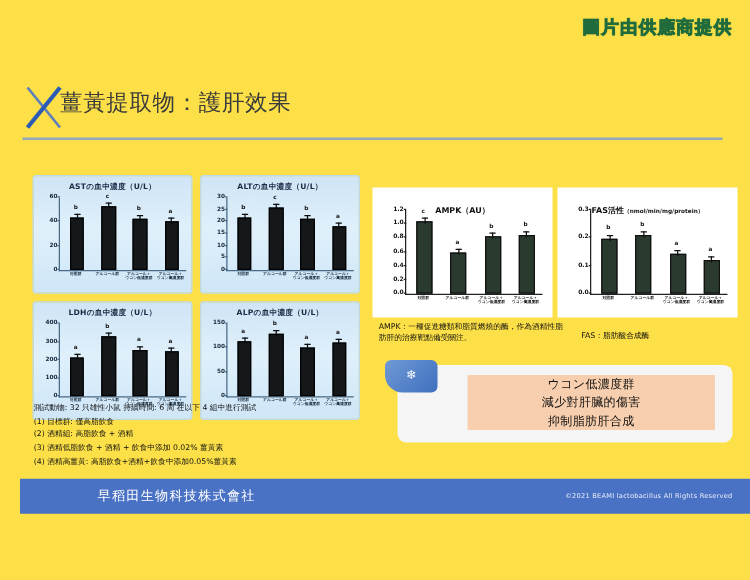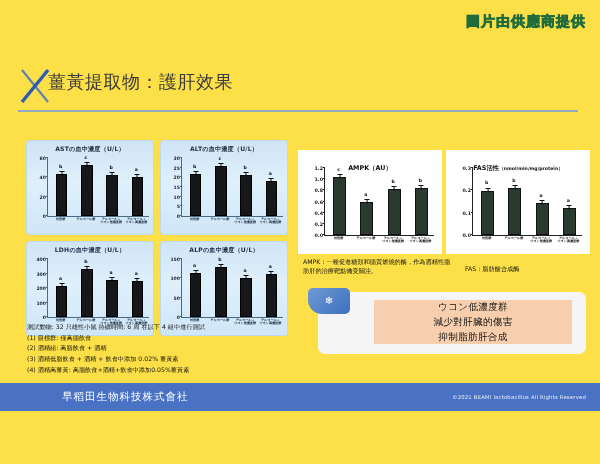--- a/index.html
+++ b/index.html
@@ -154,21 +154,21 @@
 
   
   .notes{
     position:absolute;left:27px;top:322px;width:272px;
     font-size:6.2px;color:#111;line-height:1.72;
   }
   .notes .n0{letter-spacing:0;}
 
   
   .footer{
-    position:absolute;left:0;right:0;top:383px;height:28px;
+    position:absolute;left:16px;right:0;top:383px;height:28px;
     background:#4a72c4;
   }
   .footer .brand{
     position:absolute;left:62px;top:50%;transform:translateY(-50%);
     color:#fff;font-size:10.5px;letter-spacing:1px;
   }
   .footer .copy{
     position:absolute;right:14px;top:50%;transform:translateY(-50%);
     color:#e8eefb;font-size:5.3px;letter-spacing:.2px;
   }

